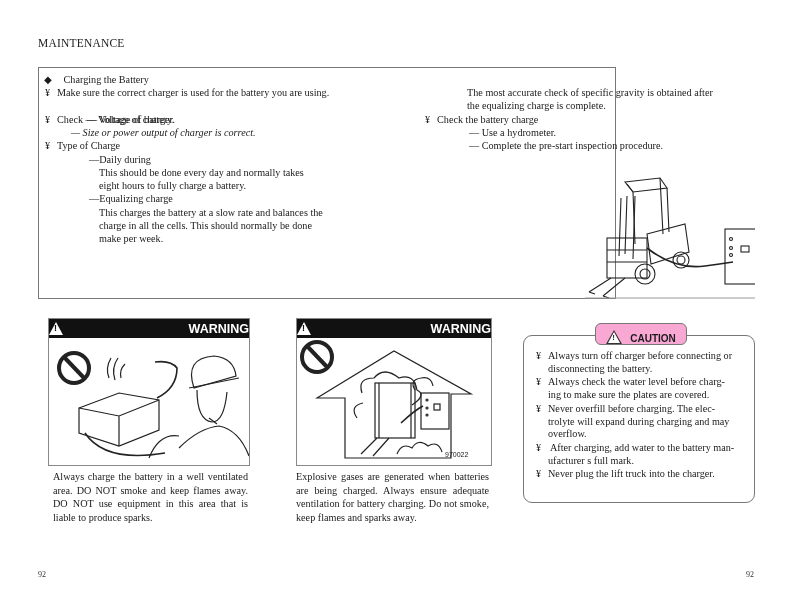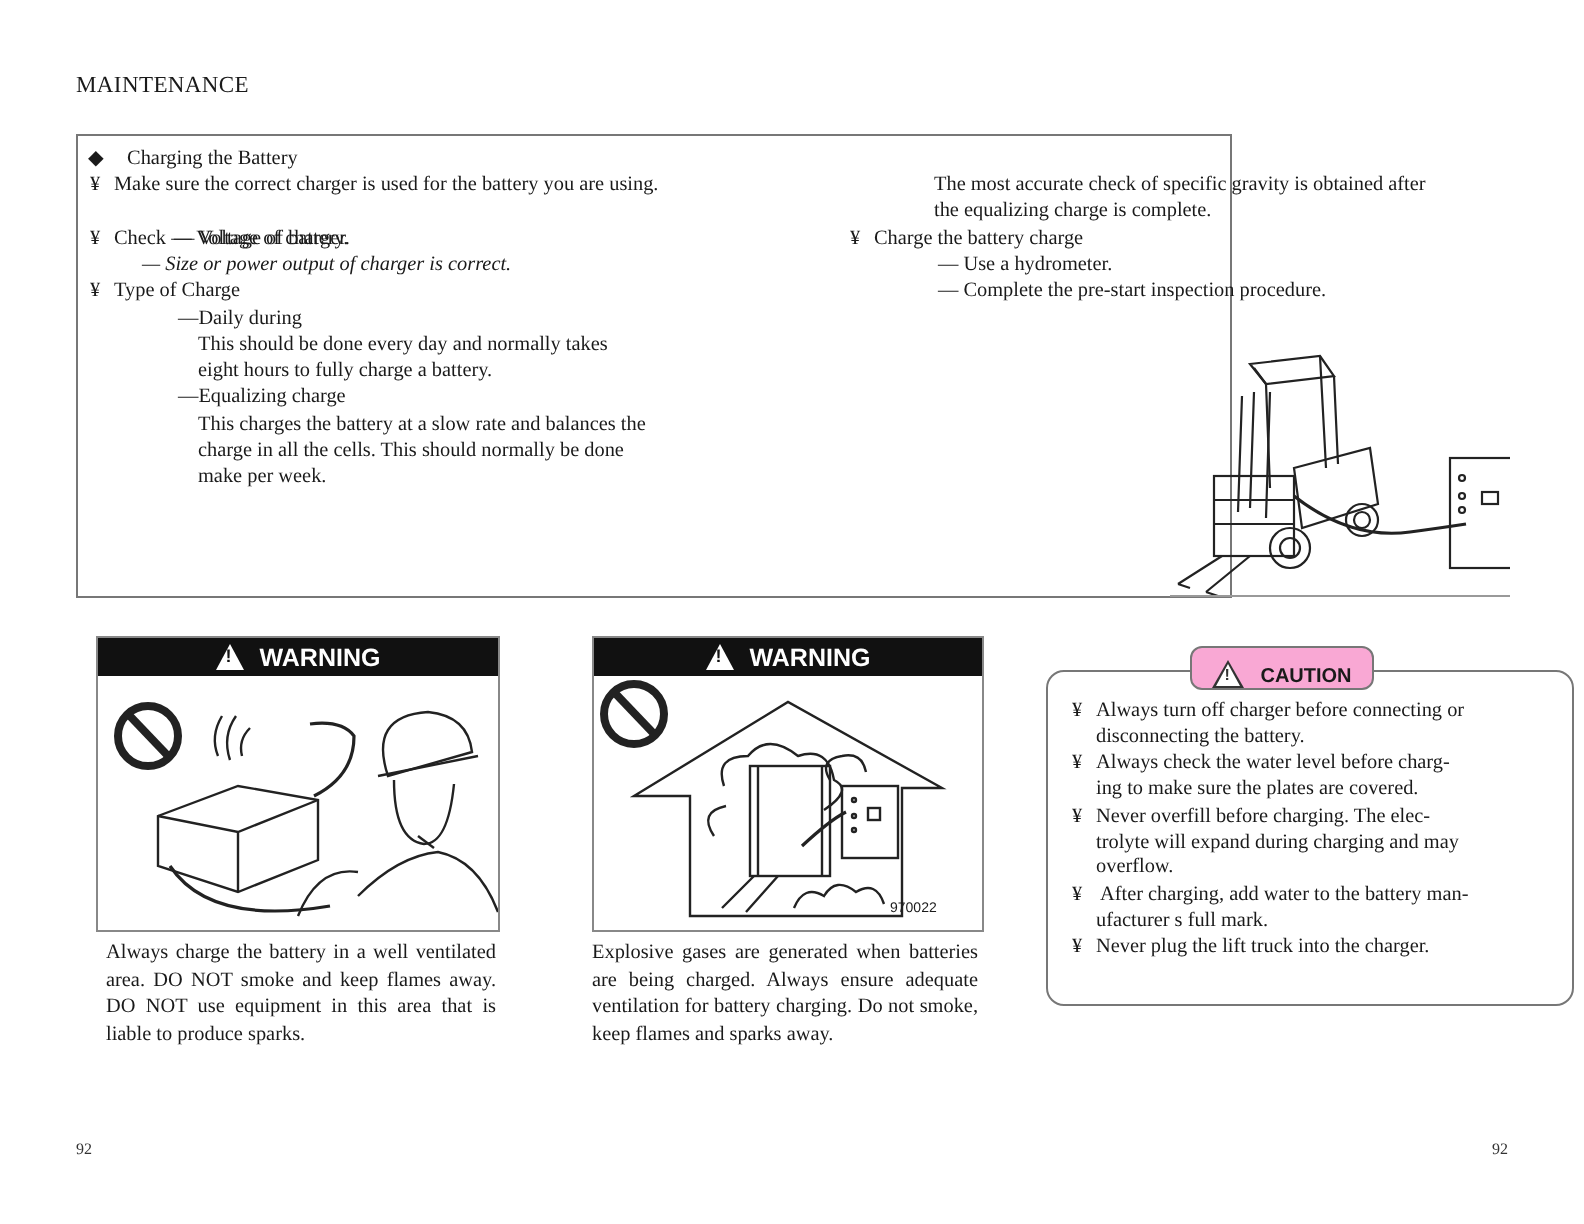--- a/index.html
+++ b/index.html
@@ -7,26 +7,26 @@
          font-family:"Liberation Serif","DejaVu Serif",serif; color:#1a1a1a; }
   .abs { position:absolute; }
   .header { left:38px; top:37px; font-size:11.5px; letter-spacing:0.2px;text-align:center; }
   .topbox { left:38px; top:67px; width:578px; height:232px; border:1px solid #777; box-sizing:border-box; }
   .line { position:absolute; font-size:10.2px; white-space:nowrap; line-height:13px; }
   .bul { display:inline-block; width:12px; }
   .pageno { font-size:8px; color:#333; }
   .warn-panel { position:absolute; border:1px solid #888; background:#fff; overflow:hidden; }
   .warn-bar { position:absolute; left:0; top:0; right:0; height:19px; background:#111; color:#fff;
               font-family:"Liberation Sans","DejaVu Sans",sans-serif; font-weight:bold; font-size:12.5px;
-              display:flex; align-items:center; justify-content:center; gap:8px; }
+              display:flex; align-items:center; justify-content:space-between; gap:8px; }
   .tri { width:0; height:0; border-left:7px solid transparent; border-right:7px solid transparent;
          border-bottom:13px solid #fff; position:relative; }
   .tri::after { content:"!"; position:absolute; left:-2px; top:1px; color:#111; font-size:9px; font-weight:bold; }
   .para { position:absolute; font-size:10.2px; line-height:13.5px; text-align:justify; }
-  .caution-box { left:523px; top:335px; width:264px; height:168px; border:1px solid #777; border-radius:9px; box-sizing:border-box; }
+  .caution-box { left:523px; top:335px; width:232px; height:168px; border:1px solid #777; border-radius:9px; box-sizing:border-box; }
   .caution-tab { left:595px; top:323px; width:90px; height:20px; background:#f9a8d4; border:1px solid #777; border-radius:6px;
                  display:flex; align-items:flex-end; justify-content:center; gap:8px;
                  font-family:"Liberation Sans","DejaVu Sans",sans-serif; font-weight:bold; font-size:10px; }
   .otri { width:0; height:0; border-left:8px solid transparent; border-right:8px solid transparent; border-bottom:14px solid #333; position:relative; }
   .otri::before { content:""; position:absolute; left:-6px; top:2px; border-left:6px solid transparent; border-right:6px solid transparent; border-bottom:11px solid #fff; }
   .otri::after { content:"!"; position:absolute; left:-2px; top:3px; font-size:8px; color:#333; }
   .cline { position:absolute; font-size:10.2px; line-height:13px; white-space:nowrap; }
 </style>
 </head>
 <body>
@@ -48,21 +48,21 @@
       <div class="line" style="left: 60px; top: 97.8px;"><span>This should be done every day and normally takes</span></div>
       <div class="line" style="left: 60px; top: 111.1px;"><span>eight hours to fully charge a battery.</span></div>
       <div class="line" style="left: 50px; top: 124.4px;"><span>—Equalizing charge</span></div>
       <div class="line" style="left: 60px; top: 137.7px;"><span>This charges the battery at a slow rate and balances the</span></div>
       <div class="line" style="left: 60px; top: 151px;"><span>charge in all the cells.  This should normally be done</span></div>
       <div class="line" style="left: 60px; top: 164.3px;"><span>make per week.</span></div>
     </div>
   <div id="right-col">
       <div class="line" style="left: 428px; top: 18px;"><span>The most accurate check of specific gravity is obtained after</span></div>
       <div class="line" style="left: 428px; top: 31.3px;"><span>the equalizing charge is complete.</span></div>
-      <div class="line" style="left: 386px; top: 44.6px;"><span class="bul">¥</span><span>Charge the battery charge</span></div>
+      <div class="line" style="left: 386px; top: 44.6px;"><span class="bul">¥</span><span>Check the battery charge</span></div>
       <div class="line" style="left: 430px; top: 57.9px;"><span>— Use a hydrometer.</span></div>
       <div class="line" style="left: 430px; top: 71.2px;"><span>—  Complete the pre-start inspection procedure.</span></div>
     </div>
 
   <svg class="abs" style="left:546px;top:106px;" width="170" height="125" viewBox="0 0 170 125">
     <g fill="none" stroke="#222" stroke-width="1.1">
       <polygon points="40,8 75,4 82,14 48,18"></polygon>
       <path d="M42,10 L48,18 L50,70 M75,4 L78,60 M82,14 L84,58"></path>
       <path d="M42,22 L40,80 M50,22 L48,85 M36,24 L34,82"></path>
       <rect x="22" y="64" width="40" height="40"></rect>

